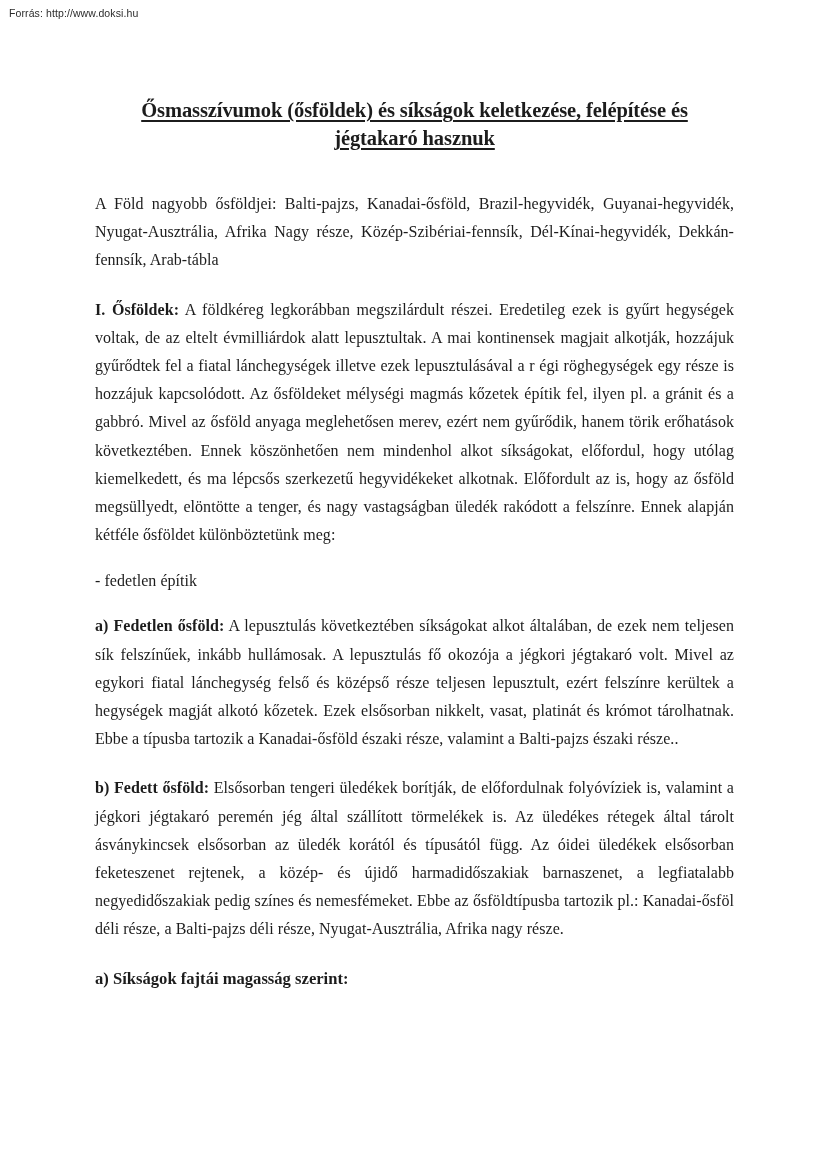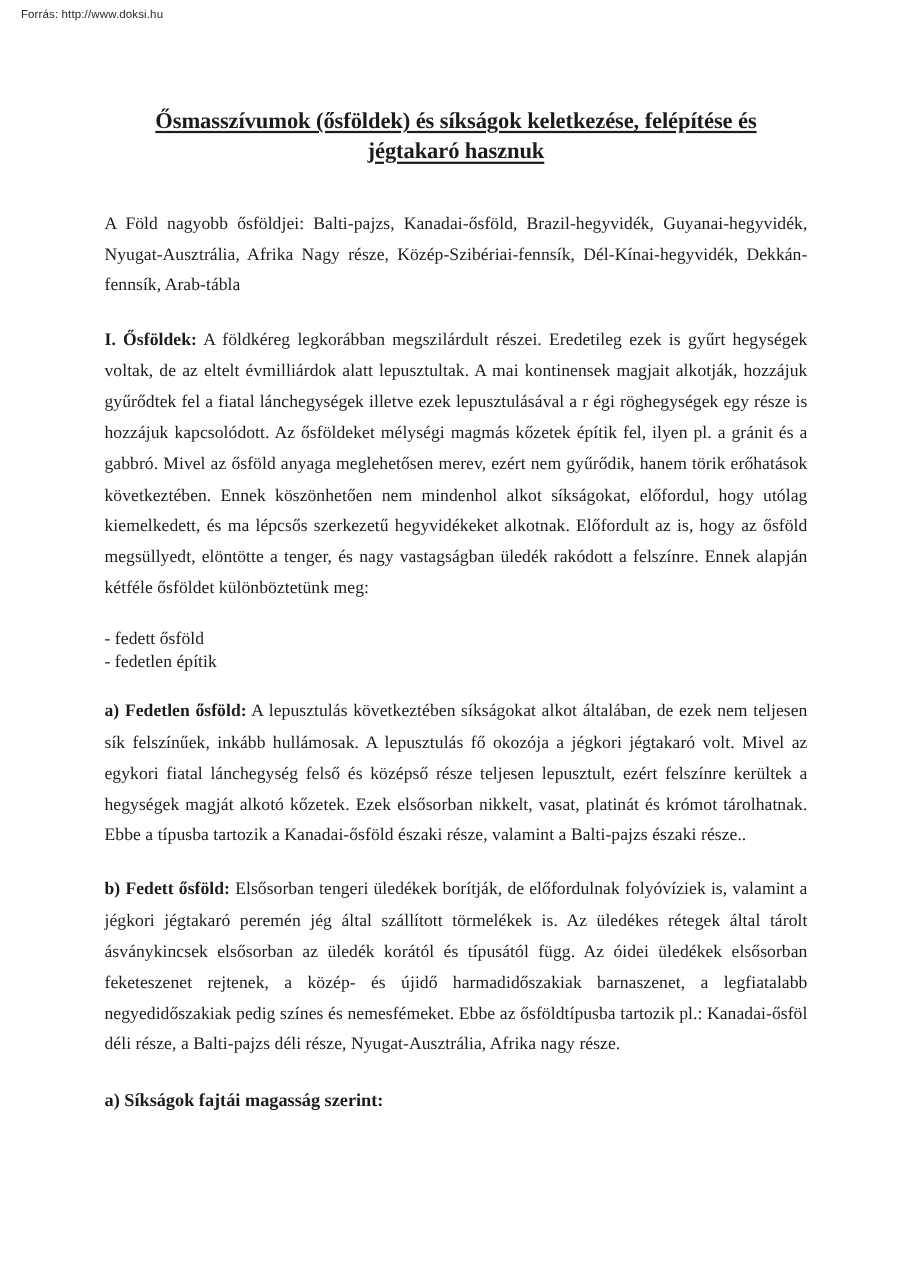--- a/index.html
+++ b/index.html
@@ -28,21 +28,20 @@
   .source-header {
     position: absolute;
     top: 7px;
     left: 9px;
     font-family: "Liberation Sans", "DejaVu Sans", sans-serif;
     font-size: 10.5px;
     line-height: 13px;
     color: #2b2b2b;
     letter-spacing: 0.1px;
     white-space: nowrap;
-    margin-left: 10px;
   }
 
   
   .content {
     position: absolute;
     left: 95px;
     top: 96px;
     width: 639px;
   }
 
@@ -102,21 +101,20 @@
 
   <div class="content">
 
     <h1 class="doc-title">Ősmasszívumok (ősföldek) és síkságok keletkezése, felépítése és jégtakaró hasznuk</h1>
 
     <p class="para">A Föld nagyobb ősföldjei: Balti-pajzs, Kanadai-ősföld, Brazil-hegyvidék, Guyanai-hegyvidék, Nyugat-Ausztrália, Afrika Nagy része, Közép-Szibériai-fennsík, Dél-Kínai-hegyvidék, Dekkán-fennsík, Arab-tábla</p>
 
     <p class="para"><span class="lead">I. Ősföldek:</span><span> A földkéreg legkorábban megszilárdult részei. Eredetileg ezek is gyűrt hegységek voltak, de az eltelt évmilliárdok alatt lepusztultak. A mai kontinensek magjait alkotják, hozzájuk gyűrődtek fel a fiatal lánchegységek illetve ezek lepusztulásával a r égi röghegységek egy része is hozzájuk kapcsolódott. Az ősföldeket mélységi magmás kőzetek építik fel, ilyen pl. a gránit és a gabbró. Mivel az ősföld anyaga meglehetősen merev, ezért nem gyűrődik, hanem törik erőhatások következtében. Ennek köszönhetően nem mindenhol alkot síkságokat, előfordul, hogy utólag kiemelkedett, és ma lépcsős szerkezetű hegyvidékeket alkotnak. Előfordult az is, hogy az ősföld megsüllyedt, elöntötte a tenger, és nagy vastagságban üledék rakódott a felszínre. Ennek alapján kétféle ősföldet különböztetünk meg:</span></p>
 
     <p class="para tight-block">
-        <span class="list-line">- fedett ősföld</span>
         <span class="list-line">- fedetlen építik</span>
       </p>
 
     <p class="para"><span class="lead">a) Fedetlen ősföld:</span><span> A lepusztulás következtében síkságokat alkot általában, de ezek nem teljesen sík felszínűek, inkább hullámosak. A lepusztulás fő okozója a jégkori jégtakaró volt. Mivel az egykori fiatal lánchegység felső és középső része teljesen lepusztult, ezért felszínre kerültek a hegységek magját alkotó kőzetek. Ezek elsősorban nikkelt, vasat, platinát és krómot tárolhatnak. Ebbe a típusba tartozik a Kanadai-ősföld északi része, valamint a Balti-pajzs északi része..</span></p>
 
     <p class="para"><span class="lead">b) Fedett ősföld:</span><span> Elsősorban tengeri üledékek borítják, de előfordulnak folyóvíziek is, valamint a jégkori jégtakaró peremén jég által szállított törmelékek is. Az üledékes rétegek által tárolt ásványkincsek elsősorban az üledék korától és típusától függ. Az óidei üledékek elsősorban feketeszenet rejtenek, a közép- és újidő harmadidőszakiak barnaszenet, a legfiatalabb negyedidőszakiak pedig színes és nemesfémeket. Ebbe az ősföldtípusba tartozik pl.: Kanadai-ősföl déli része, a Balti-pajzs déli része, Nyugat-Ausztrália, Afrika nagy része.</span></p>
 
 
     <p class="heading-line">a) Síkságok fajtái magasság szerint:</p>
 

